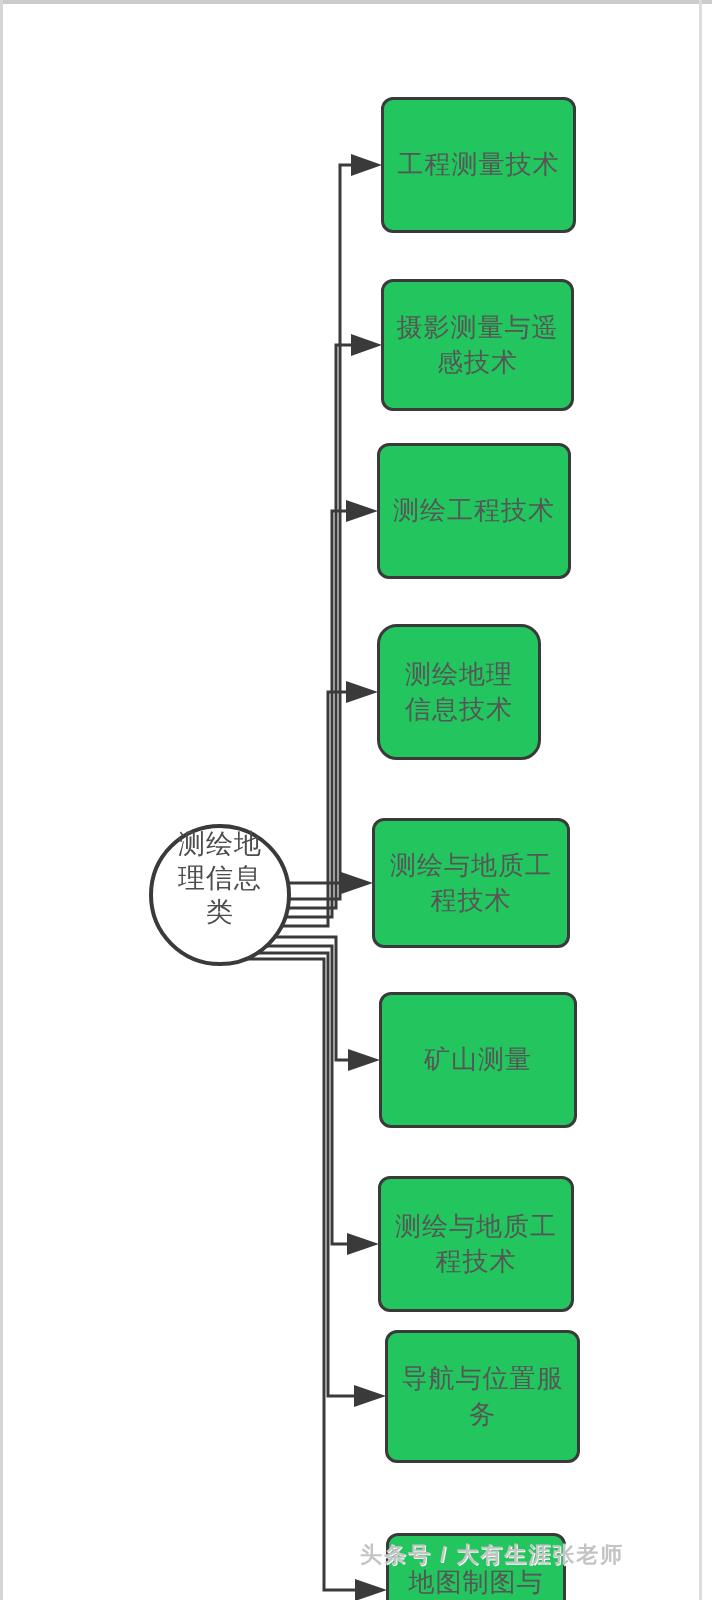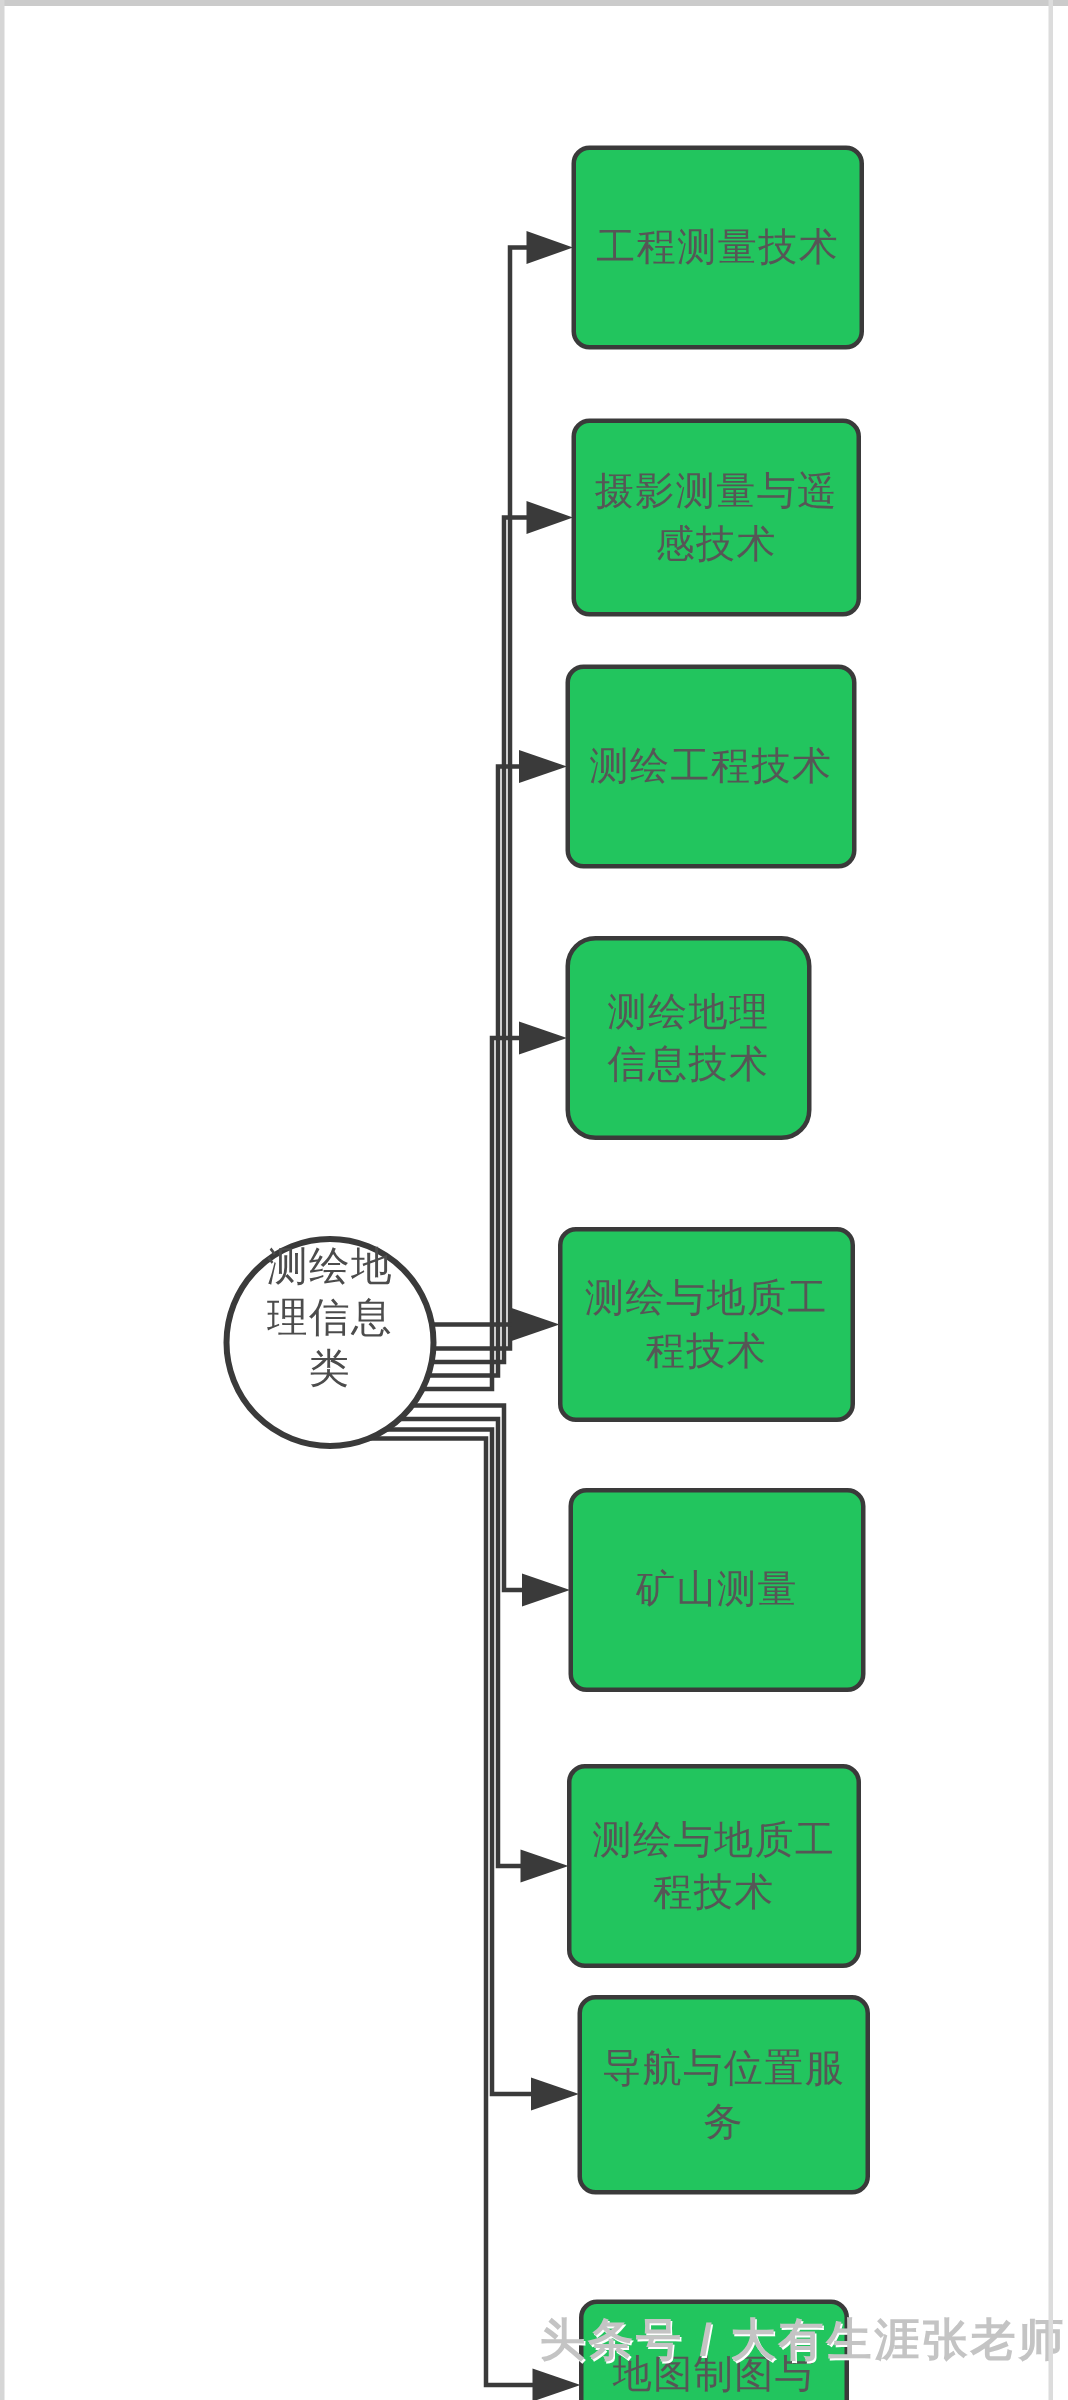--- a/index.html
+++ b/index.html
@@ -34,21 +34,21 @@
     position:absolute;z-index:2;box-sizing:border-box;
     left:149px;top:824px;width:142px;height:142px;
     background:#ffffff;border:4px solid var(--node-border);border-radius:50%;
     display:flex;justify-content:center;text-align:center;
     color:#4c4c4c;font-size:27px;line-height:1.25;letter-spacing:1px;
   }
   .root-circle .lbl{display:block;width:86px;margin:0 auto;}
 
   .watermark{
     position:absolute;z-index:5;left:360px;top:1540px;width:345px;
-    color:var(--watermark);font-size:30px;letter-spacing:2px;white-space:nowrap;
+    color:var(--watermark);font-size:22px;letter-spacing:2px;white-space:nowrap;
     text-shadow:1px 1px 0 #ffffff;
     font-weight:bold;
   }
 
   
   .n1{left:381px;top:97px;  width:195px;height:136px;}
   .n2{left:381px;top:279px; width:193px;height:132px;}
   .n3{left:377px;top:443px; width:194px;height:136px;}
   .n4{left:377px;top:624px; width:164px;height:136px;border-radius:20px;}
   .n5{left:372px;top:818px; width:198px;height:130px;}

